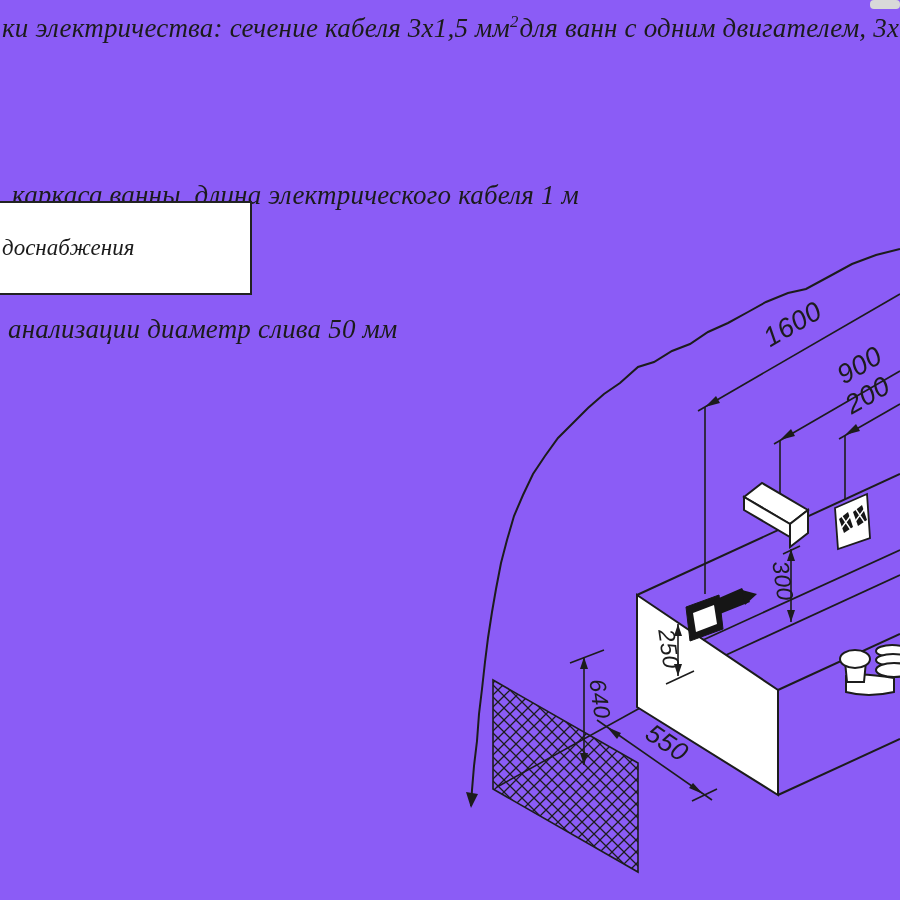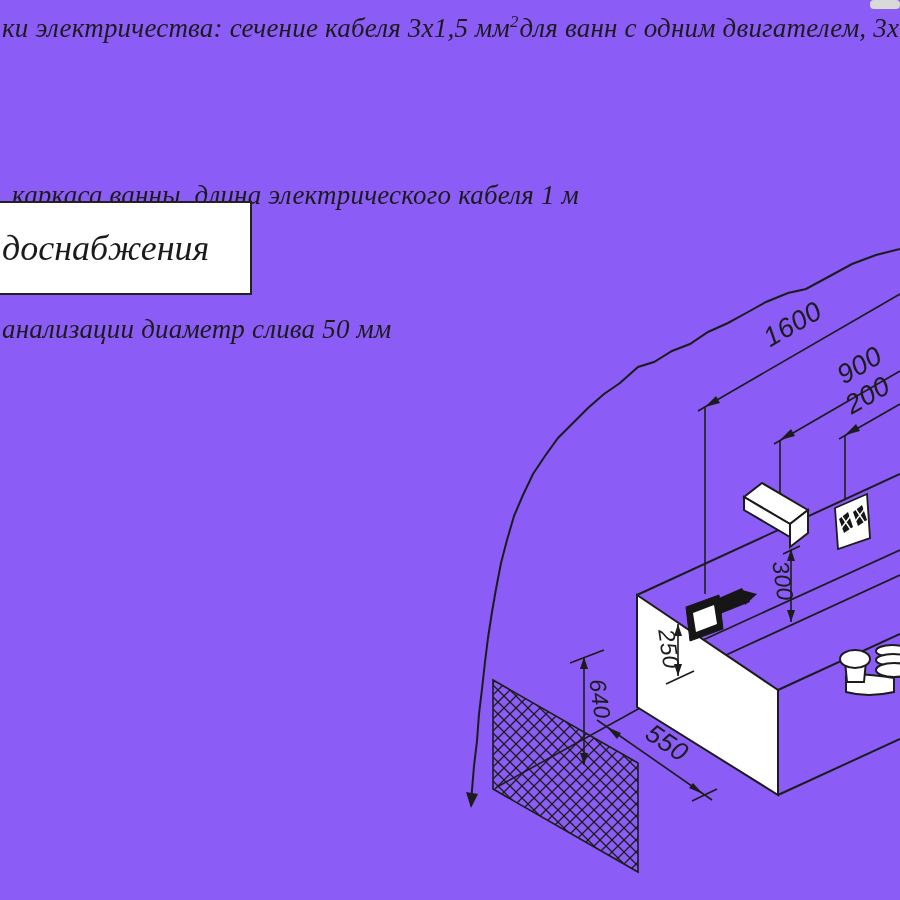--- a/index.html
+++ b/index.html
@@ -11,21 +11,21 @@
     position:absolute;white-space:nowrap;font-style:italic;
     font-size:27px;letter-spacing:0.2px;color:#1b1b1b;
   }
   .note .sup{font-size:0.62em;vertical-align:super;margin-right:1px;}
   #water-box{
     position:absolute;left:-14px;top:201px;width:266px;height:94px;
     border:2.5px solid #222;box-sizing:border-box;
     display:flex;align-items:center;padding-left:14px;background:#fff;
   }
   #water-box .note-inbox{
-    white-space:nowrap;font-style:italic;font-size:36px;color:#1b1b1b;
+    white-space:nowrap;font-style:italic;font-size:23px;color:#1b1b1b;
   }
   #drawing-svg{position:absolute;left:0;top:0;}
   .dim-label{
     font-family:"Liberation Sans",sans-serif;font-style:italic;
     fill:#1c1c1c;letter-spacing:0.5px;
   }
   .dim-big{font-size:27px;}
   .dim-small{font-size:23px;}
   .dim-mid{font-size:26px;}
   #artifact{
@@ -44,21 +44,21 @@
     <span>ки электричества: сечение кабеля 3х1,5 мм</span><span class="sup">2</span><span>для ванн с одним двигателем, 3х</span>
   </div>
 
 
   <div class="note" style="left:12px;top:139px;margin-top:41px;">каркаса ванны, длина электрического кабеля 1 м</div>
 
   <div id="water-box">
     <span class="note-inbox">доснабжения</span>
   </div>
 
-  <div class="note" style="left:2px;top:314px;">анализации диаметр слива 50 мм</div>
+  <div class="note" style="left:8px;top:314px;">анализации диаметр слива 50 мм</div>
 
   <svg id="drawing-svg" width="900" height="900" viewBox="0 0 900 900">
     <defs>
       <pattern id="xh" width="12" height="12" patternUnits="userSpaceOnUse">
         <path d="M0,12 L12,0 M0,0 L12,12" stroke="#1c1c1c" stroke-width="1.3"></path>
       </pattern>
     </defs>
 
     <g stroke="#1c1c1c" stroke-width="2" fill="none">
       <path d="M 900 249 L 876 255 L 852 264 L 830 276 L 806 289 L 788 293 L 766 302 L 748 312

